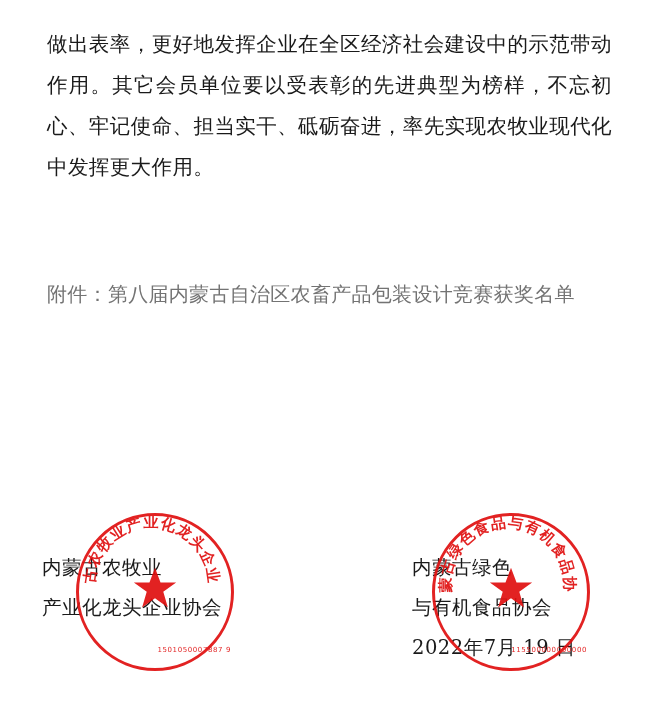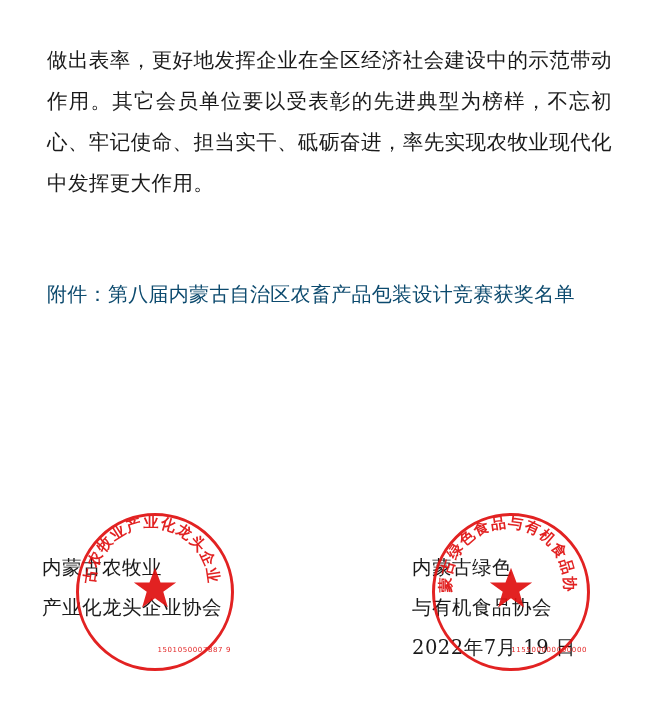--- a/index.html
+++ b/index.html
@@ -16,42 +16,42 @@
     overflow: hidden;
   }
   .page {
     position: absolute;
     inset: 0;
     background: #ffffff;
   }
   .body-text {
     position: absolute;
     left: 47px;
-    top: 40px;
+    top: 24px;
     width: 565px;
     font-size: 20.5px;
     line-height: 41px;
     letter-spacing: 0.4px;
     text-align: justify;
     text-justify: inter-ideograph;
     color: #1a1a1a;
   }
   .body-text p {
     margin: 0;
     text-indent: 0;
   }
   .attachment-line {
     position: absolute;
     left: 47px;
     top: 278px;
     width: 570px;
     font-size: 20px;
     line-height: 32px;
     letter-spacing: 0.3px;
-    color: #0c4a6e;
+    color: #737373;
   }
   .signature-block {
     position: absolute;
     left: 0;
     top: 500px;
     width: 659px;
     height: 200px;
   }
   .sig {
     position: absolute;

